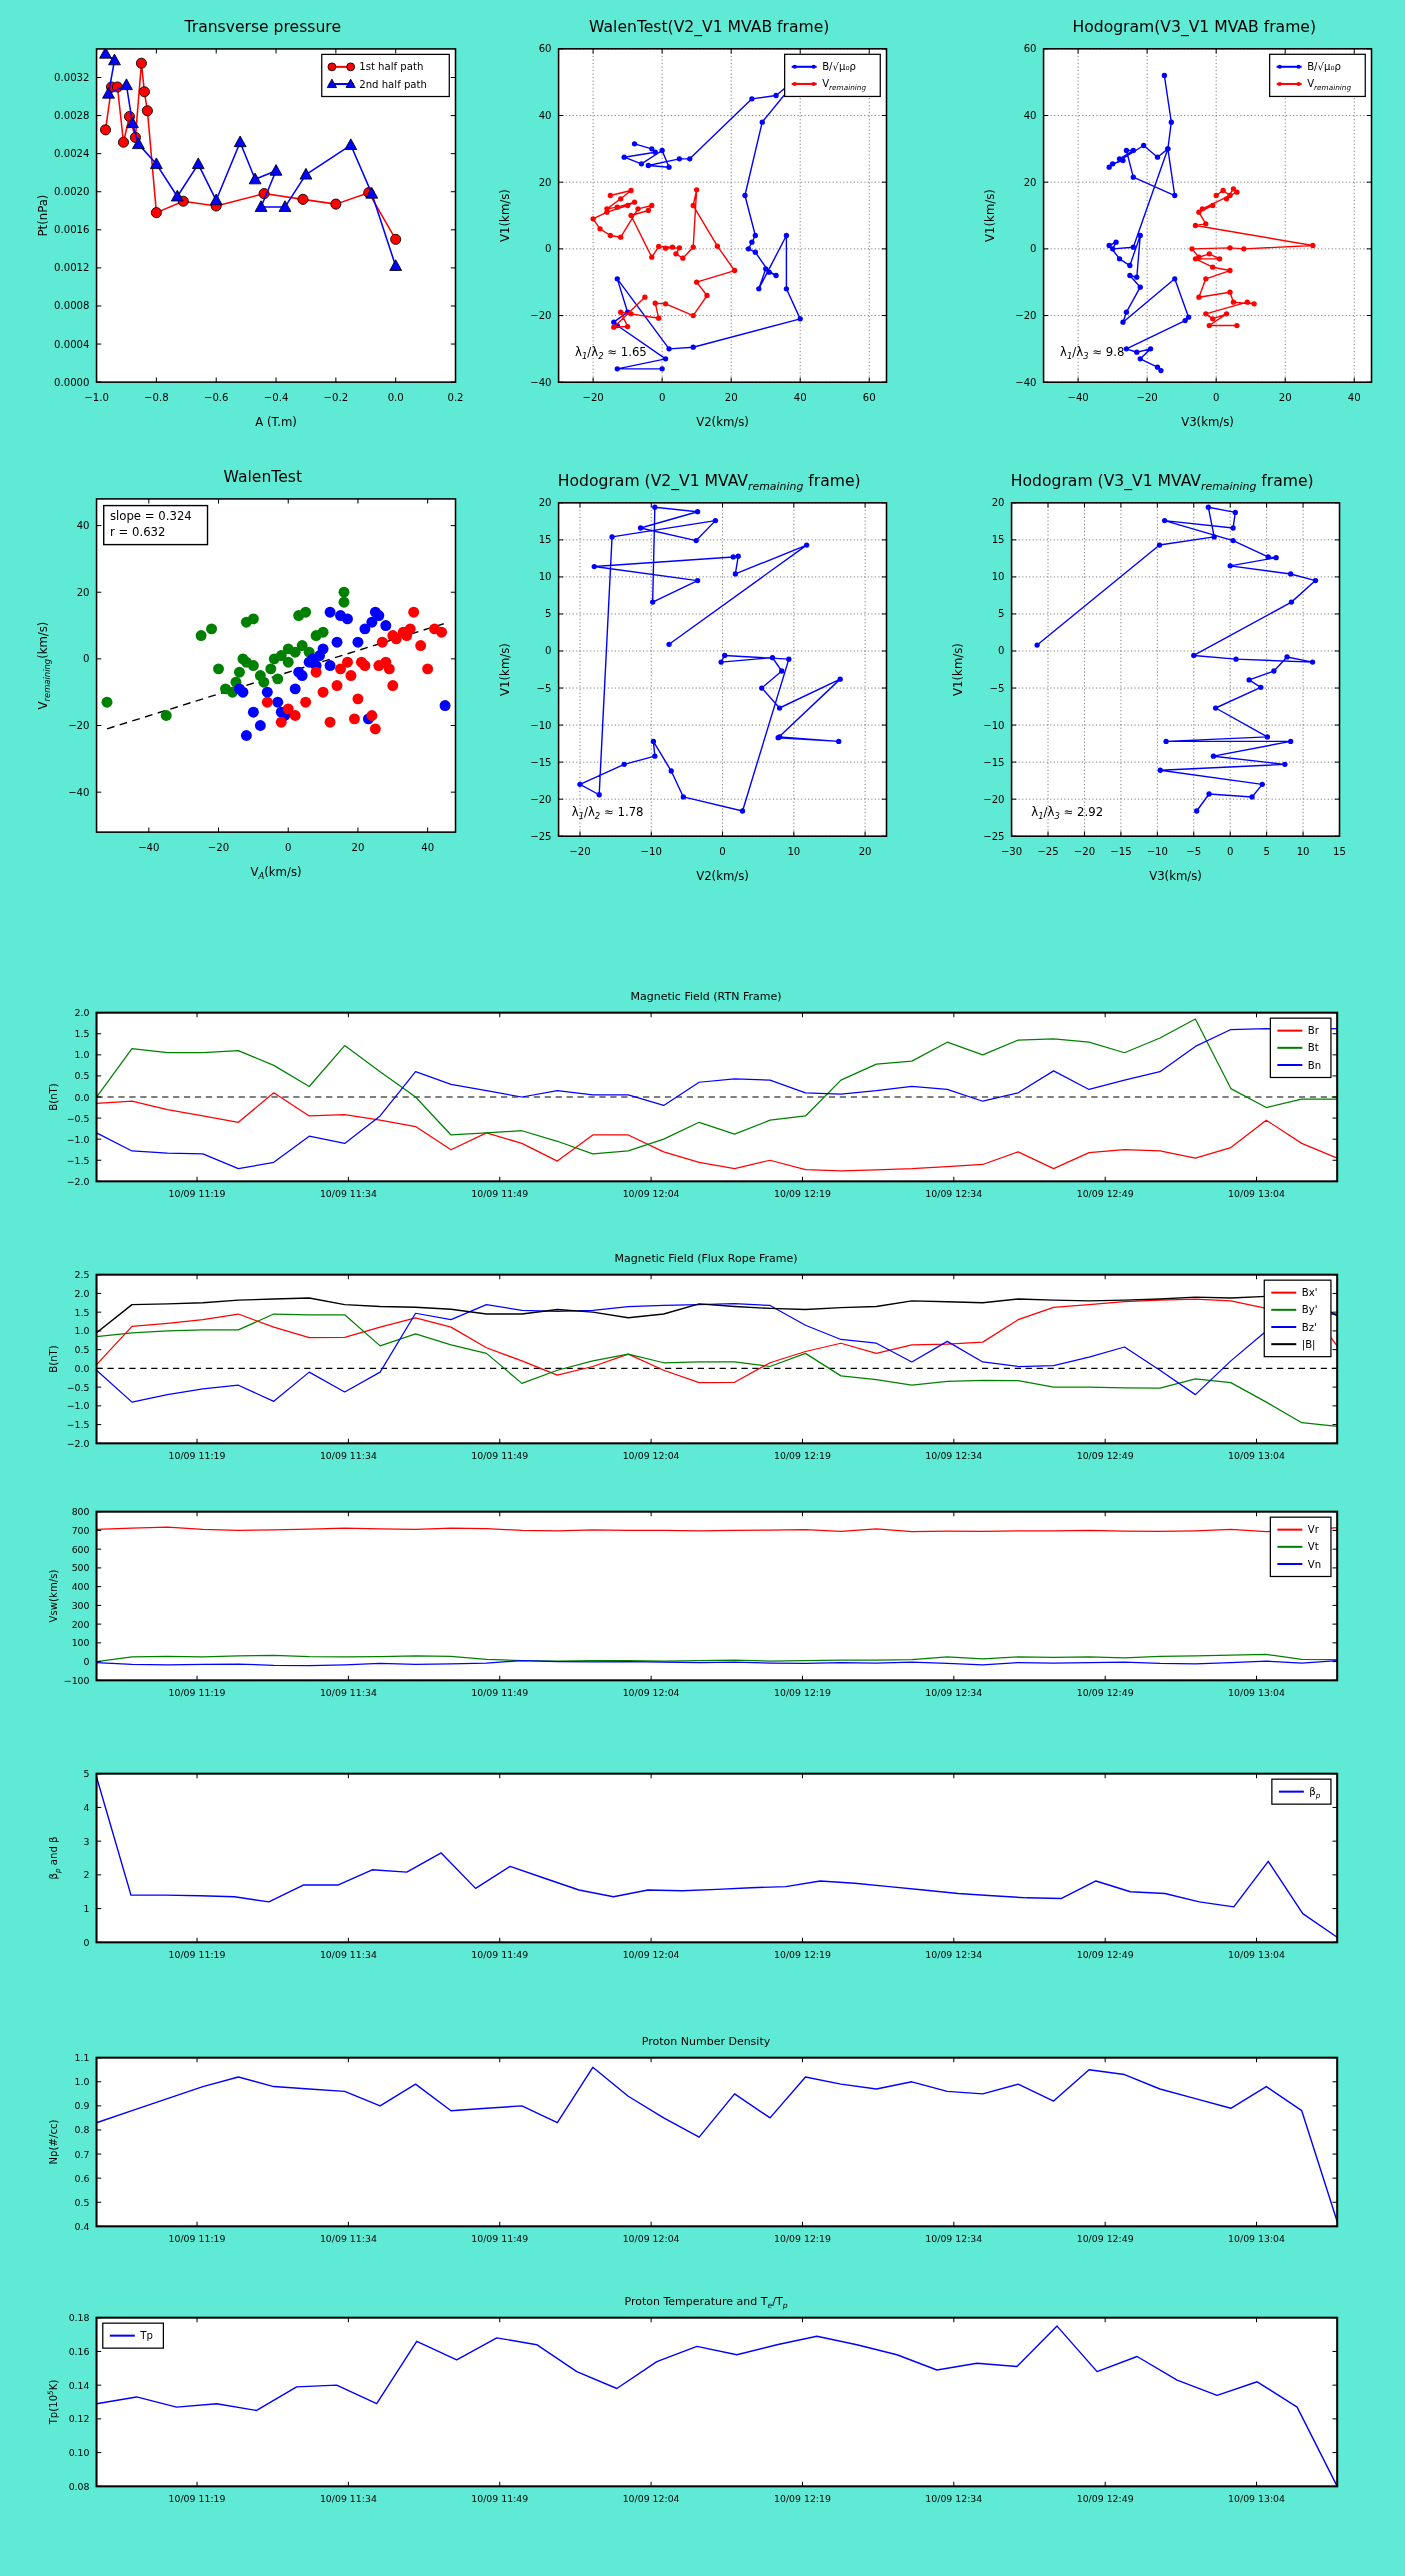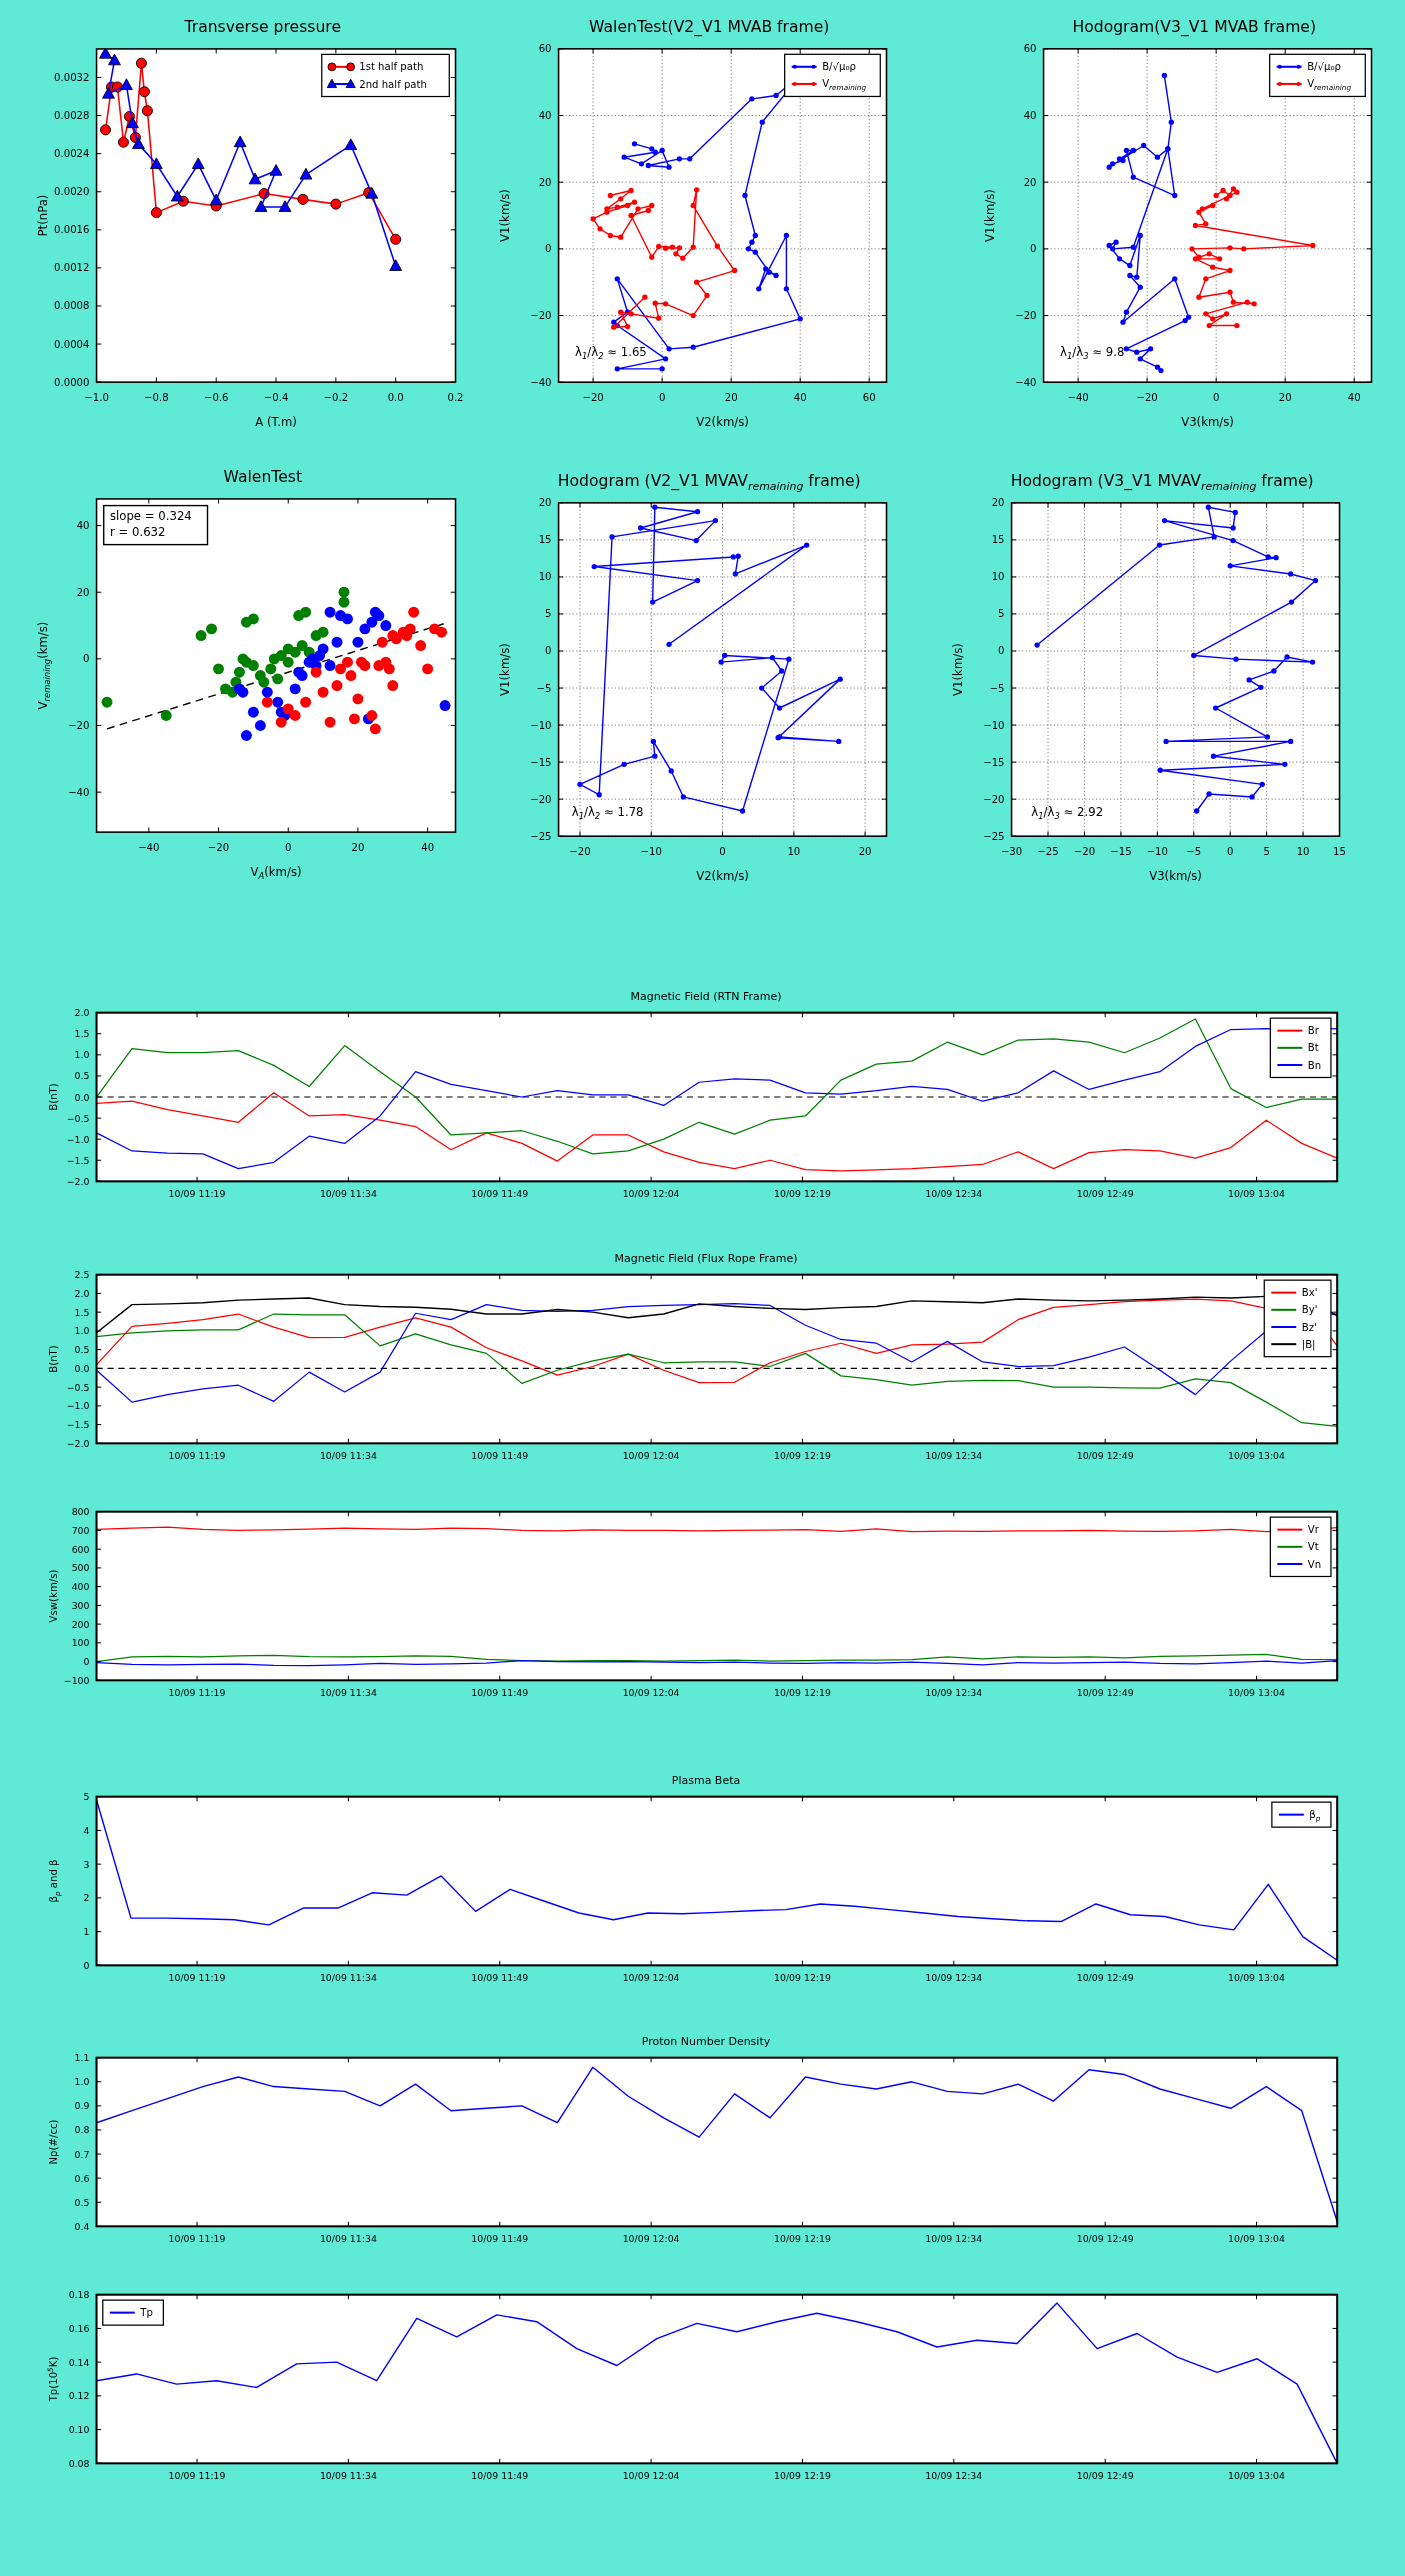--- a/index.html
+++ b/index.html
@@ -1109,21 +1109,20 @@
           <text x="1617.4" y="33.5" font-size="13" text-anchor="start" fill="#000" font-family="&quot;DejaVu Sans&quot;,&quot;Liberation Sans&quot;,sans-serif"><tspan dy="0">Vr</tspan></text>
           <line x1="1578.4" y1="51" x2="1610.4" y2="51" stroke="#008000" stroke-width="2.6"></line>
           <text x="1617.4" y="55.5" font-size="13" text-anchor="start" fill="#000" font-family="&quot;DejaVu Sans&quot;,&quot;Liberation Sans&quot;,sans-serif"><tspan dy="0">Vt</tspan></text>
           <line x1="1578.4" y1="73" x2="1610.4" y2="73" stroke="#0000ff" stroke-width="2.6"></line>
           <text x="1617.4" y="77.5" font-size="13" text-anchor="start" fill="#000" font-family="&quot;DejaVu Sans&quot;,&quot;Liberation Sans&quot;,sans-serif"><tspan dy="0">Vn</tspan></text>
         </g>
       </svg>
   </div>
 
   <div class="panel tm" style="left:45px;top:1769px;width:1300px;height:226px;">
-    <div class="ptitle">Plasma Beta</div>
     <svg width="1300" height="203" viewBox="0 0 1665 260">
         <rect x="66" y="6" width="1589" height="216" fill="#fff"></rect>
         <defs>
           <clipPath id="clip9">
             <rect x="66" y="6" width="1589" height="216"></rect>
           </clipPath>
         </defs>
         <g clip-path="url(#clip9)">
           <polyline points="66.0,10.3 110.1,161.5 154.3,161.5 198.4,162.4 242.6,163.7 286.7,170.2 330.8,148.6 375.0,148.6 419.1,129.1 463.3,132.1 507.4,107.5 551.5,152.9 595.7,124.8 639.8,139.9 683.9,155.0 728.1,163.7 772.2,155.0 816.4,155.9 860.5,154.2 904.6,152.0 948.8,150.7 992.9,143.4 1037.1,146.4 1081.2,150.7 1125.3,155.0 1169.5,159.4 1213.6,162.4 1257.8,165.0 1301.9,165.8 1346.0,143.4 1390.2,157.2 1434.3,159.4 1478.4,170.2 1522.6,176.6 1566.7,118.3 1610.9,185.3 1655.0,215.5" fill="none" stroke="#0000ff" stroke-width="1.8" stroke-linejoin="round"></polyline>
         </g>
@@ -1242,20 +1241,21 @@
           <text x="57" y="41.35714285714289" font-size="12" text-anchor="end" fill="#000" font-family="&quot;DejaVu Sans&quot;,&quot;Liberation Sans&quot;,sans-serif"><tspan dy="0">1.0</tspan></text>
           <line x1="66" y1="6" x2="72" y2="6" stroke="#000" stroke-width="1.3"></line>
           <line x1="1655" y1="6" x2="1649" y2="6" stroke="#000" stroke-width="1.3"></line>
           <text x="57" y="10.5" font-size="12" text-anchor="end" fill="#000" font-family="&quot;DejaVu Sans&quot;,&quot;Liberation Sans&quot;,sans-serif"><tspan dy="0">1.1</tspan></text>
         </g>
         <text x="16" y="114" font-size="13" text-anchor="middle" fill="#000" font-family="&quot;DejaVu Sans&quot;,&quot;Liberation Sans&quot;,sans-serif" transform="rotate(-90,16,114)"><tspan dy="0">Np(#/cc)</tspan></text>
       </svg>
   </div>
 
   <div class="panel tm" style="left:45px;top:2290px;width:1300px;height:226px;">
+    <div class="ptitle">Proton Temperature and T<sub>e</sub>/T<sub>p</sub></div>
     <svg width="1300" height="203" viewBox="0 0 1665 260">
         <rect x="66" y="6" width="1589" height="216" fill="#fff"></rect>
         <defs>
           <clipPath id="clip11">
             <rect x="66" y="6" width="1589" height="216"></rect>
           </clipPath>
         </defs>
         <g clip-path="url(#clip11)">
           <polyline points="66.0,116.2 117.3,107.5 168.5,120.5 219.8,116.2 271.0,124.8 322.3,94.6 373.5,92.4 424.8,116.2 476.1,36.2 527.3,60.0 578.6,31.9 629.8,40.6 681.1,75.1 732.4,96.7 783.6,62.2 834.9,42.7 886.1,53.5 937.4,40.6 988.6,29.8 1039.9,40.6 1091.2,53.5 1142.4,73.0 1193.7,64.3 1244.9,68.6 1296.2,16.8 1347.5,75.1 1398.7,55.7 1450.0,85.9 1501.2,105.4 1552.5,88.1 1603.7,120.5 1655.0,222.0" fill="none" stroke="#0000ff" stroke-width="1.8" stroke-linejoin="round"></polyline>
         </g>

